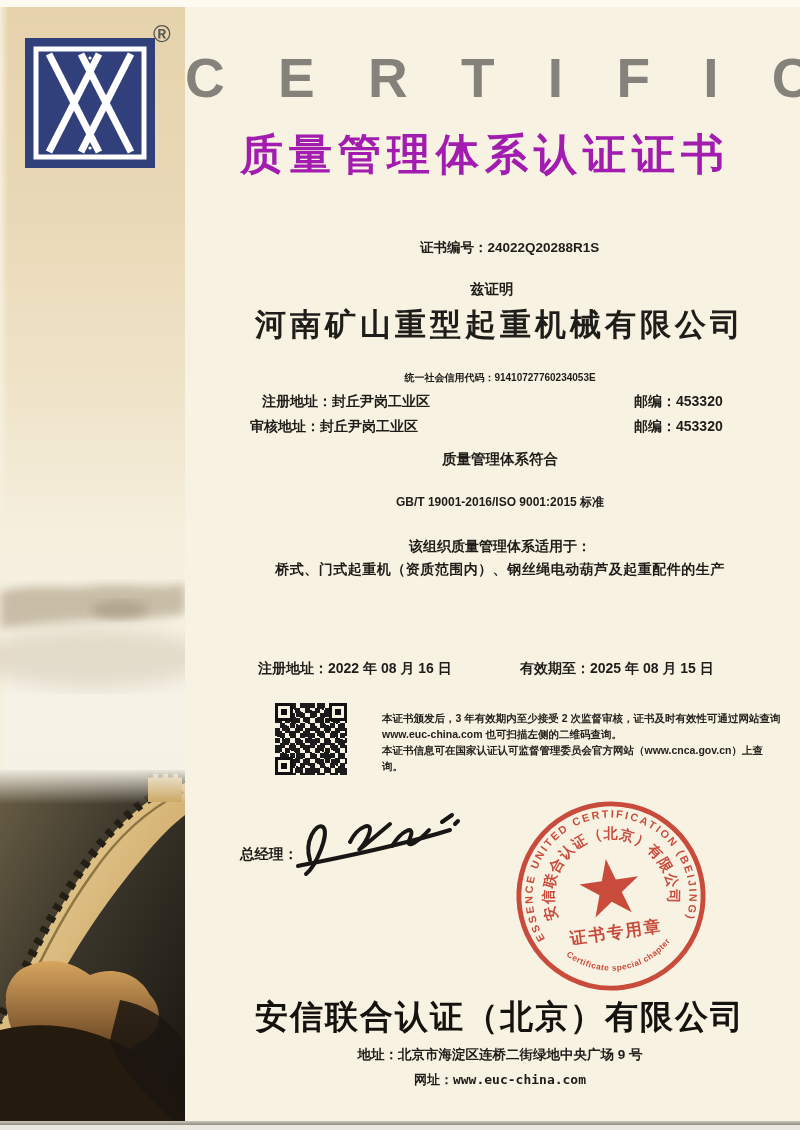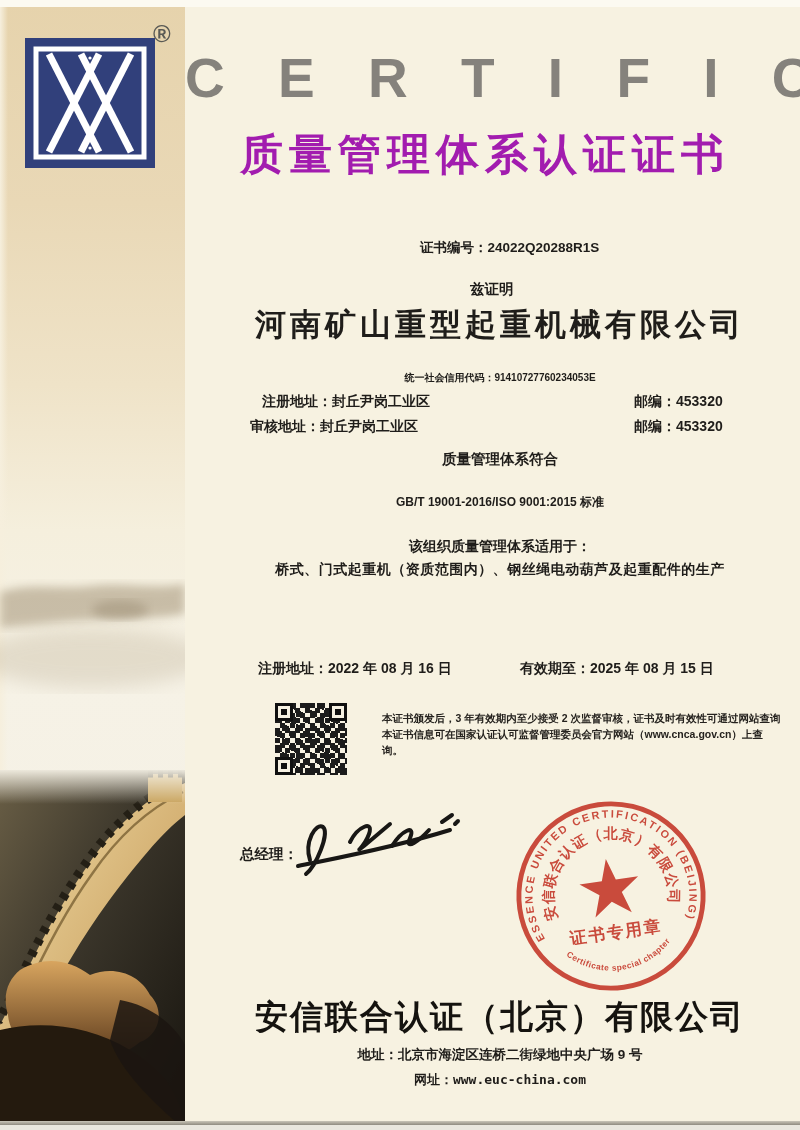--- a/index.html
+++ b/index.html
@@ -187,20 +187,21 @@
         </div>
       <div class="f f2">
           <i></i>
         </div>
       <div class="f f3">
           <i></i>
         </div>
     </div>
     <div class="notice">
       <div>本证书颁发后，3 年有效期内至少接受 2 次监督审核，证书及时有效性可通过网站查询</div>
+      <div>www.euc-china.com 也可扫描左侧的二维码查询。</div>
       <div>本证书信息可在国家认证认可监督管理委员会官方网站（www.cnca.gov.cn）上查询。</div>
     </div>
 
     <div class="line gm-label">总经理：</div>
     <svg class="signature" width="185" height="75" viewBox="0 0 185 75">
       <g stroke="#181715" stroke-width="4" fill="none" stroke-linecap="round">
         <path d="M18,52 C12,34 24,14 31,19 C38,25 24,58 14,66"></path>
         <path d="M6,58 C45,50 100,40 158,22"></path>
         <path d="M58,34 C66,18 82,12 77,26 C72,40 61,46 72,38 L98,16"></path>
         <path d="M100,38 C110,22 124,16 118,30 C112,44 128,32 137,22"></path>

